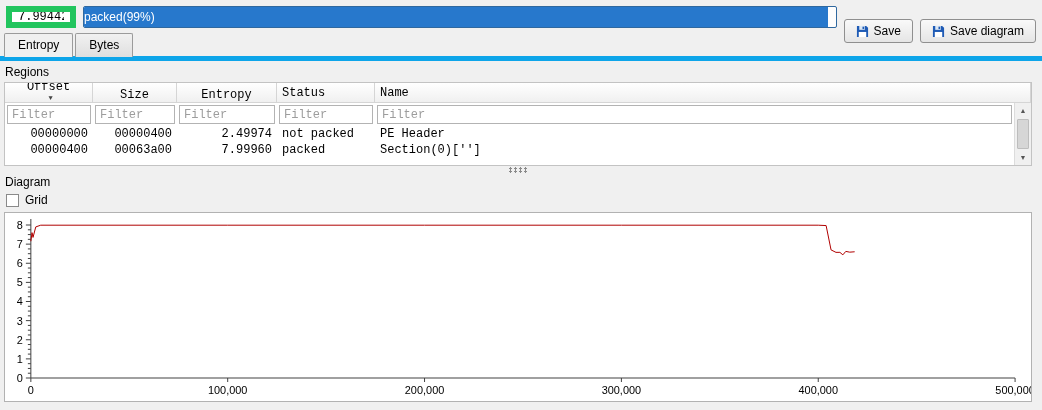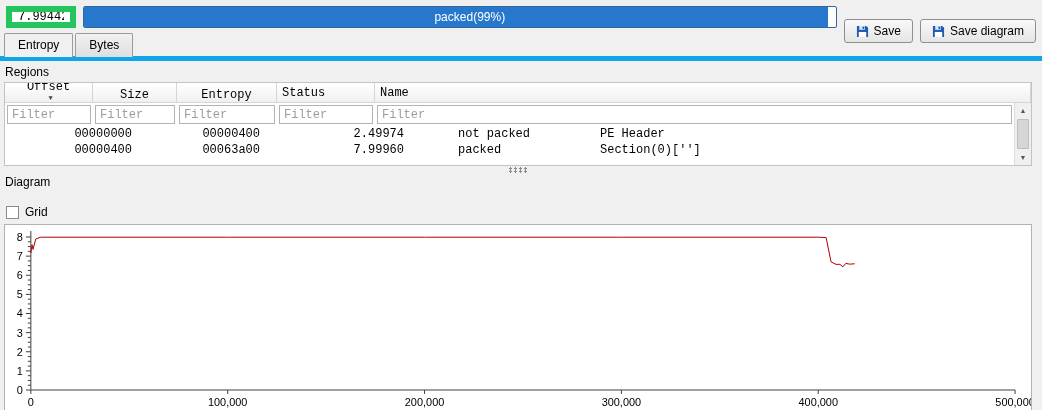--- a/index.html
+++ b/index.html
@@ -22,21 +22,21 @@
     padding: 0 6px;
   }
   .progress {
     flex: 1; height: 22px; position: relative;
     border: 1px solid #2f689f; border-radius: 2px;
     background: #fdfdfd; overflow: hidden;
   }
   .progress-fill { position: absolute; left: 0; top: 0; bottom: 0; background: #2778cc; }
   .progress-label {
     position: absolute; left: 0; right: 8px; top: 0;
-    text-align: center; line-height: 20px; color: #fff; margin-left: 28px;
+    line-height: 20px; color: #fff;
   }
   .btn {
     display: flex; align-items: center; gap: 5px;
     height: 24px; padding: 0 11px;
     border: 1px solid #8f8f8f; border-radius: 3px;
     background: linear-gradient(#f9f9f9, #e5e5e5);
     font-family: "Liberation Sans", sans-serif; font-size: 12px;
     cursor: default; white-space: nowrap; margin-top: 28px;
   }
   .btn svg { display: block; }
@@ -79,40 +79,40 @@
     border: 1px solid #b3b3b3; background: #fff;
     font-family: "Liberation Mono", monospace; font-size: 12px;
     padding: 0 4px; color: #333;
   }
   .filter-input::placeholder { color: #9d9d9d; opacity: 1; }
   .tr {
     display: flex; height: 16px; line-height: 16px;
     font-family: "Liberation Mono", monospace; font-size: 12px;
     background: #fff;
   }
-  .td { padding: 0 5px; overflow: hidden; white-space: nowrap; margin-left: 44px; }
+  .td { padding: 0 5px; overflow: hidden; white-space: nowrap; }
   
   .vscroll {
     width: 17px; background: #f0f0f0; border-left: 1px solid #dcdcdc;
     display: flex; flex-direction: column; align-items: stretch;
   }
   .scroll-btn {
     height: 15px; text-align: center; line-height: 15px;
     font-size: 7px; color: #555; background: #f0f0f0;
   }
   .scroll-thumb { flex: 1; margin: 1px 2px; background: #d6d6d6; border: 1px solid #bdbdbd; border-radius: 1px; }
   
   .splitter { height: 8px; display: flex; align-items: center; justify-content: center; }
   .splitter-dots {
     width: 20px; height: 6px;
     background: radial-gradient(circle, #8a8a8a 1px, transparent 1.3px);
     background-size: 5px 3px;
   }
   
-  .grid-check { display: flex; align-items: center; gap: 6px; margin: 16px 0 5px 2px; }
+  .grid-check { display: flex; align-items: center; gap: 6px; margin: 4px 0 5px 2px; }
   .checkbox { width: 13px; height: 13px; background: #fff; border: 1px solid #8a8a8a; }
   
   .chart-panel {
     border: 1px solid #b2b2b2; background: #fff;
     height: 190px; position: relative;
   }
   .chart-panel svg { position: absolute; left: 0; top: 0; width: 100%; height: 100%; }
 </style>
 </head>
 <body>

